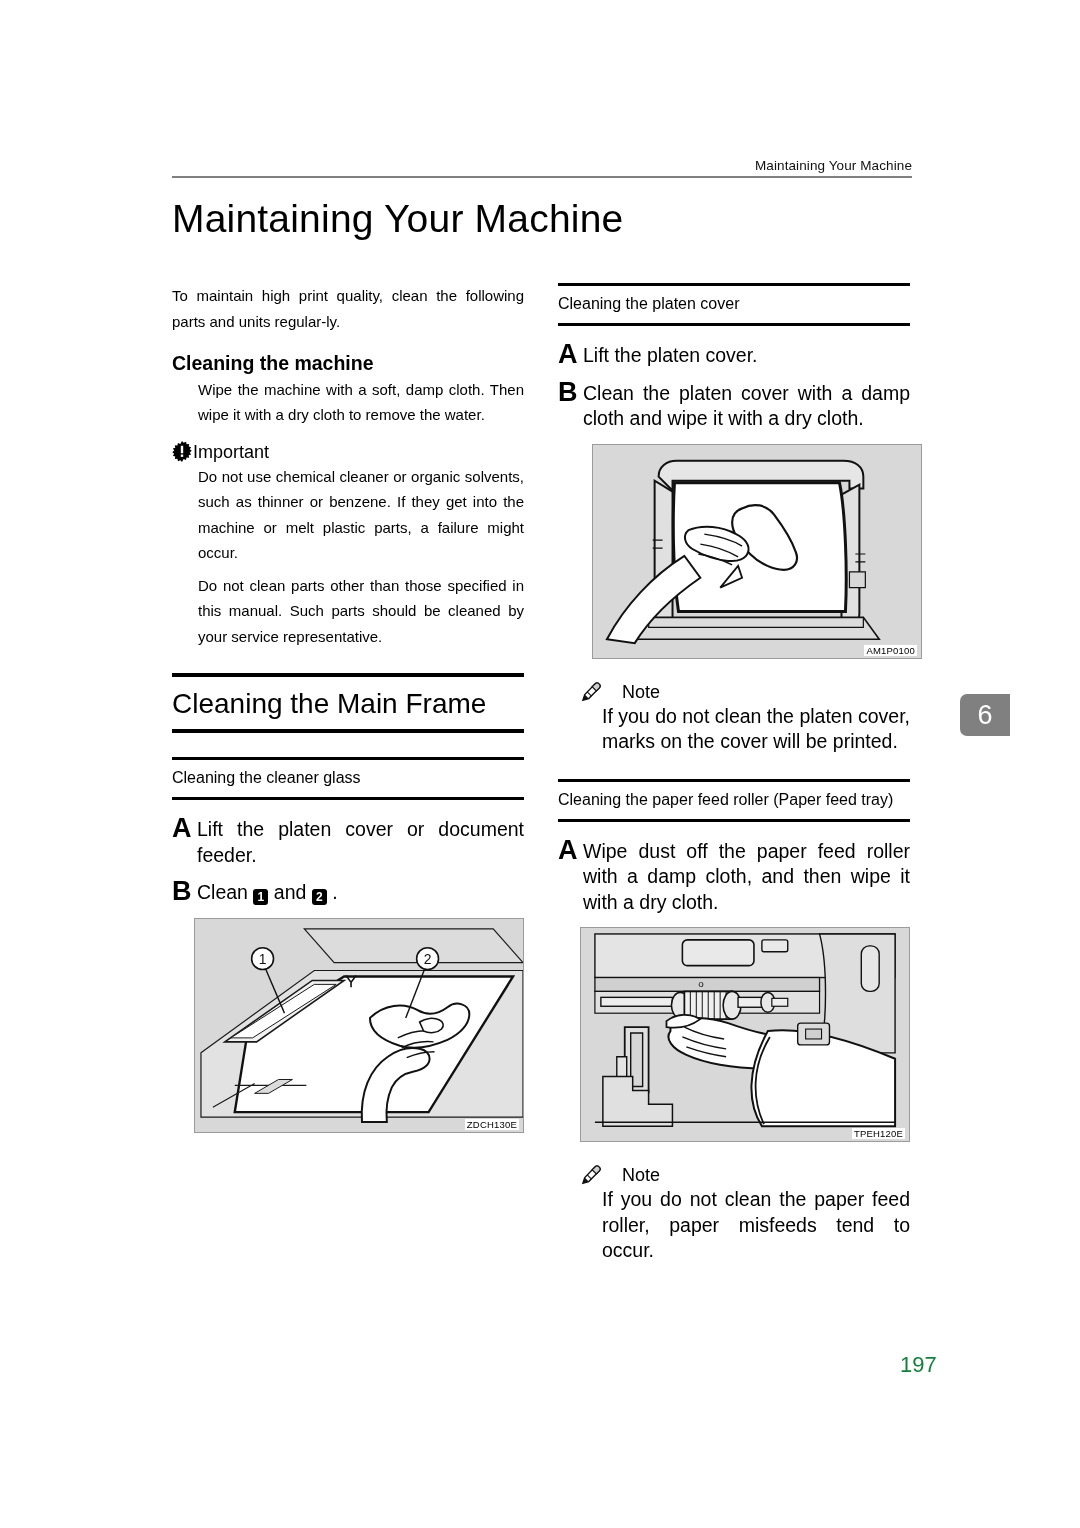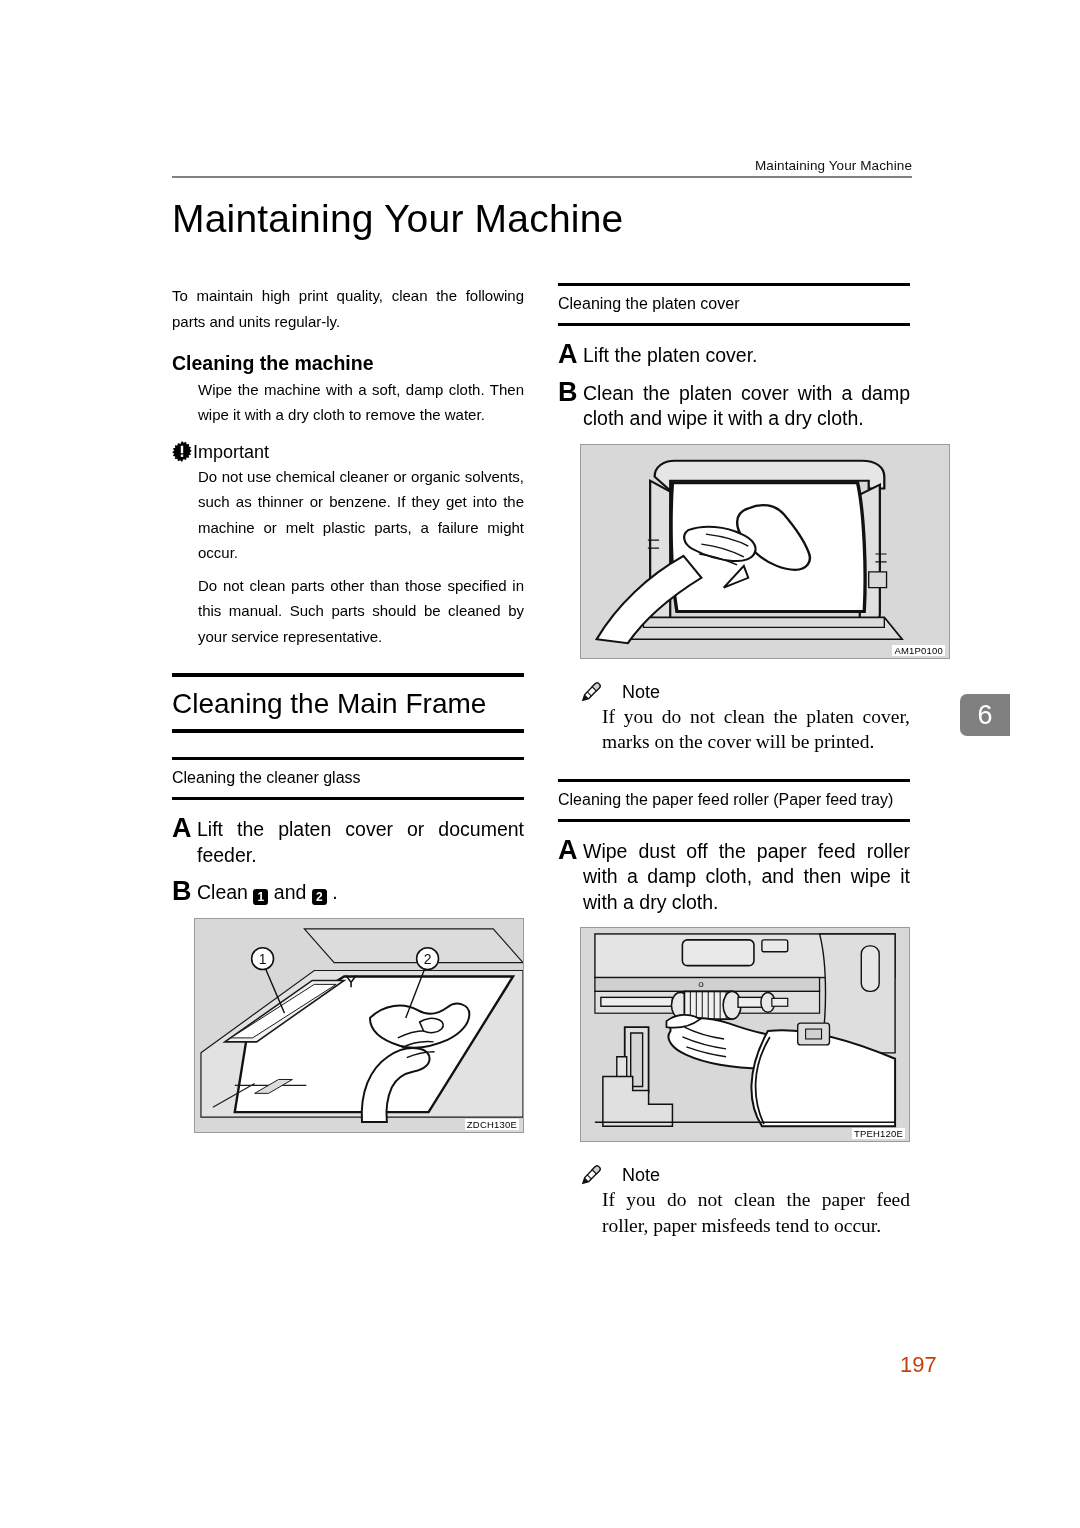--- a/index.html
+++ b/index.html
@@ -49,21 +49,21 @@
   .step .letter{font-size:27px;line-height:25px;font-weight:bold;
       width:25px;flex:0 0 25px;margin-top:-1px;}
   .step .stxt{font-size:19.5px;line-height:25.5px;text-align:justify;
       flex:1 1 auto;}
   .step .stxt.jb{text-align:justify;}
 
   
   .noteline{display:flex;align-items:center;gap:20px;margin:4px 0 0 22px;}
   .noteline .nlabel{font-size:18px;line-height:24px;}
   .notebody{font-size:19.5px;line-height:25.5px;margin-left:44px;
-      text-align:justify;font-family:Liberation Serif, serif;}
+      text-align:justify;}
 
   .impline{display:flex;align-items:center;gap:1px;margin:0;}
   .impline .ilabel{font-size:18px;line-height:24px;}
 
   
   .ico-pencil{width:22px;height:20px;flex:0 0 22px;}
   .ico-burst{width:20px;height:21px;flex:0 0 20px;}
 
   
   .numbox{display:inline-block;width:15px;height:16px;background:#000;
@@ -77,21 +77,21 @@
   .figcode{position:absolute;right:4px;bottom:2px;font-size:9.5px;
      letter-spacing:.2px;color:#000;background:#fff;padding:0 2px;}
   .figure svg{display:block;width:100%;height:100%;}
 
   
   .chaptab{position:absolute;left:960px;top:694px;width:50px;height:42px;
      background:#808080;border-radius:7px 0 0 7px;color:#fff;
      font-size:27px;line-height:42px;text-align:center;}
 
   
-  .pagenum{position:absolute;left:900px;top:1352px;font-size:22px;color:#c2410c;}
+  .pagenum{position:absolute;left:900px;top:1352px;font-size:22px;color:#15803d;}
 </style>
 </head>
 <body>
 
 <div class="page">
 
   <div class="runhead">
     <div class="txt">Maintaining Your Machine</div>
     <div class="rule"></div>
   </div>
@@ -213,21 +213,21 @@
 
     <div class="gap10"></div>
 
     <div class="step">
       <div class="letter">B</div>
       <div class="stxt jb">Clean the platen cover with a damp cloth and wipe it with a dry cloth.</div>
     </div>
 
     <div class="gap10"></div>
 
-    <div class="figure" style="width:370px;height:215px;margin-left:22px;">
+    <div class="figure" style="width:330px;height:215px;margin-left:34px;">
       <svg viewBox="0 0 330 215" preserveAspectRatio="none" aria-hidden="true">
         <rect x="0" y="0" width="330" height="215" fill="#d8d8d8"></rect>
 
         <path d="M66,32 c0,-10 8,-16 18,-16 l168,0 c12,0 20,6 20,16 l0,12 l-14,0 l0,-8 l-178,0 l0,10z" fill="#e6e6e6" stroke="#111" stroke-width="2"></path>
         <path d="M62,36 l0,132 c0,8 5,13 12,13 l6,0 l0,-134z" fill="#e0e0e0" stroke="#111" stroke-width="2"></path>
         <path d="M268,40 l0,130 c0,8 -5,12 -12,12 l-6,0 l0,-132z" fill="#e0e0e0" stroke="#111" stroke-width="2"></path>
 
         <path d="M82,38 l166,0 c6,30 8,90 6,130 l-168,0 c-6,-40 -6,-98 -4,-130z" fill="#ffffff" stroke="#111" stroke-width="3"></path>
 
         <path d="M40,196 l16,-22 l216,0 l16,22z" fill="#dcdcdc" stroke="#111" stroke-width="1.6"></path>

